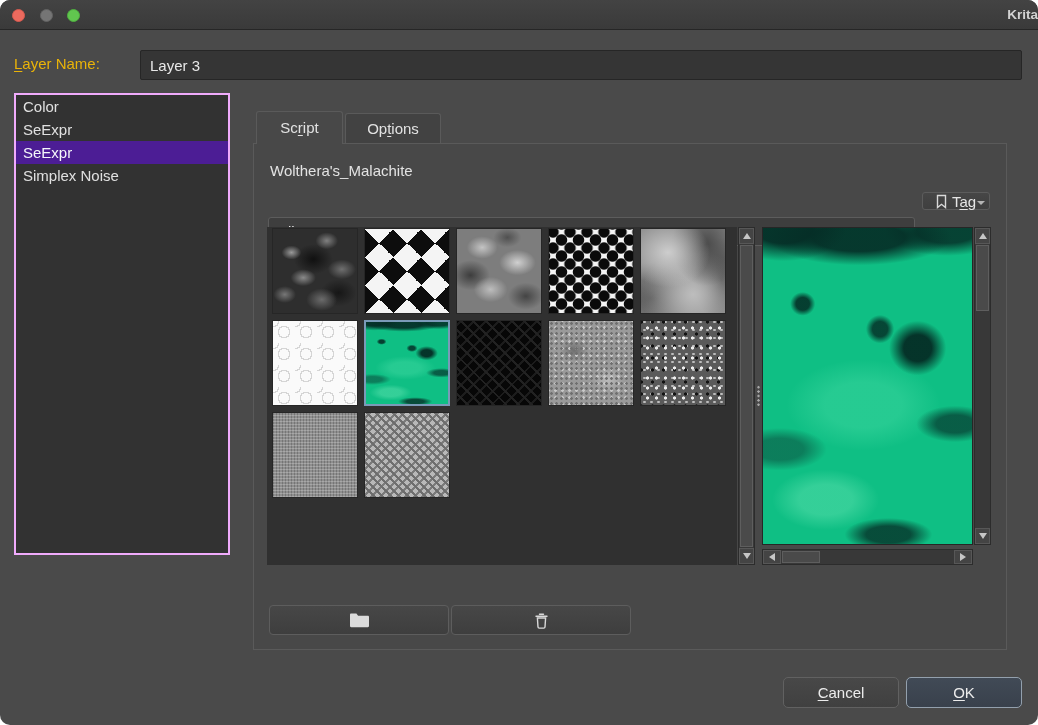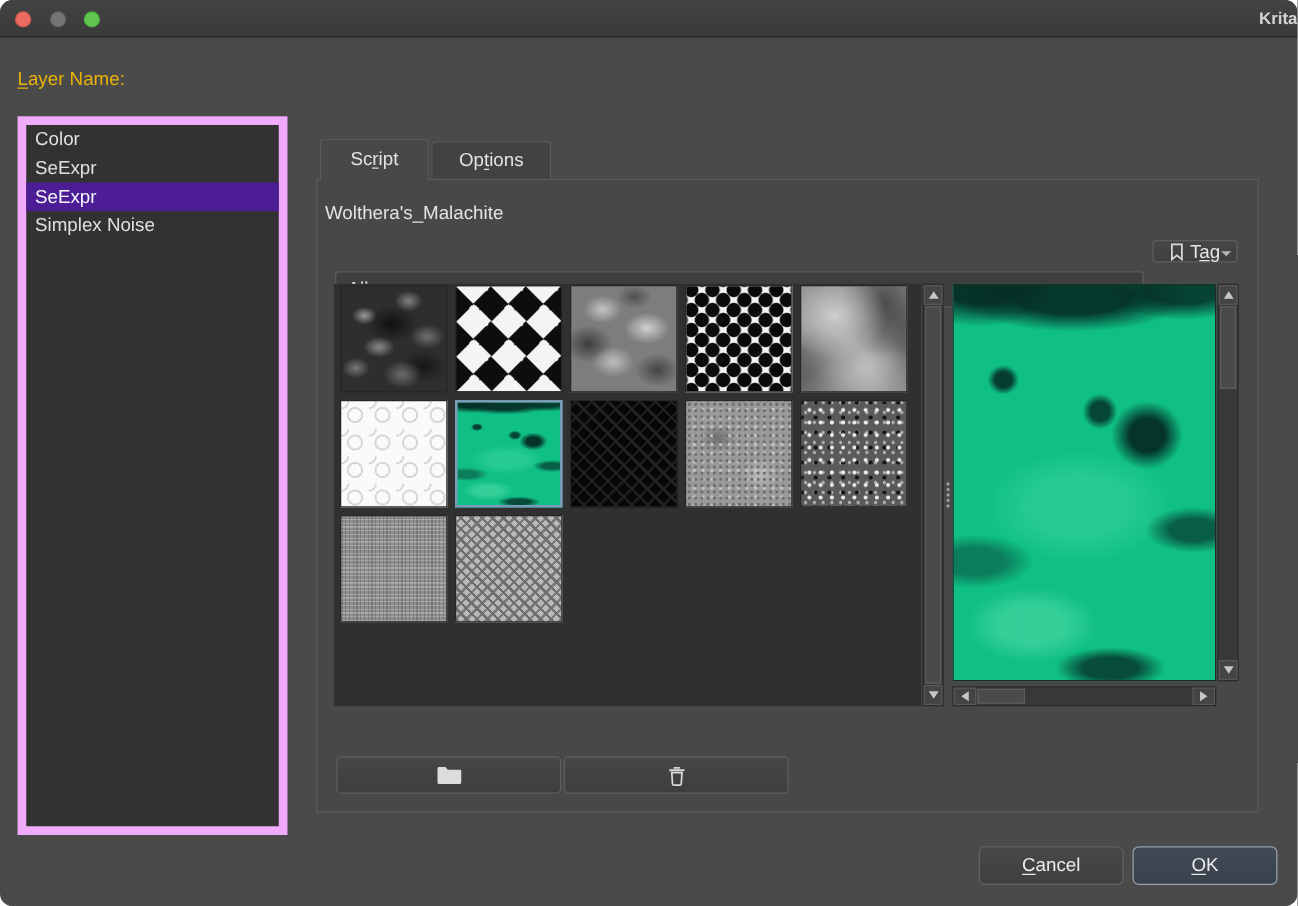--- a/index.html
+++ b/index.html
@@ -27,38 +27,38 @@
   .layer-label { position:absolute; left:14px; top:55px; color:#eab308; }
   .mn { text-decoration:underline; text-underline-offset:2px; }
   .layer-input {
     position:absolute; left:140px; top:50px; width:882px; height:30px;
     background:#353535; border:1px solid #262626; border-radius:2px;
     color:#e8e8e8; font-size:15px; font-family:"Liberation Sans",sans-serif;
     padding:0 9px; outline:none;
   }
   
   .gen-list {
-    position:absolute; left:14px; top:93px; width:216px; height:575px;
-    background:#323232; border:7px solid #f0abfc;
+    position:absolute; left:14px; top:93px; width:216px; height:462px;
+    background:#323232; border:2px solid #f0abfc;
   }
   .gen-item { height:23px; line-height:23px; padding-left:7px; color:#e0e0e0; cursor:default; }
   .gen-item.selected { background:#4c1d95; color:#f4f7fa; }
   
   .tab {
     position:absolute; border:1px solid #5a5a5a; border-bottom:none;
     border-radius:3px 3px 0 0; text-align:center; color:#e2e2e2; z-index:3;
   }
   .tab.active { left:256px; top:111px; width:87px; height:33px; line-height:31px; background:#484848; }
   .tab.inactive { left:345px; top:113px; width:96px; height:30px; line-height:29px; background:#424242; z-index:1; }
   
   .panel {
     position:absolute; left:253px; top:143px; width:754px; height:507px;
     background:#484848; border:1px solid #5a5a5a; z-index:2;
   }
-  .pattern-name { position:absolute; left:260px; top:162px; color:#e3e3e3; z-index:4; }
+  .pattern-name { position:absolute; left:270px; top:162px; color:#e3e3e3; z-index:4; }
   
   .combo {
     position:absolute; left:268px; top:193px; width:647px; height:29px;
     background:#3e3e3e; border:1px solid #5c5c5c; border-radius:3px;
     line-height:27px; padding-left:9px; color:#e8e8e8; z-index:4; cursor:default;margin-top:24px;
   }
   .combo .arrow {
     position:absolute; right:12px; top:12px; width:0; height:0;
     border-left:5px solid transparent; border-right:5px solid transparent;
     border-top:5px solid #b5b5b5;
@@ -189,20 +189,21 @@
 <div class="app">
 
   <div class="titlebar">
     <span class="tl close"></span>
     <span class="tl min"></span>
     <span class="tl zoom"></span>
     <div class="title">Krita</div>
   </div>
 
   <label class="layer-label"><span></span><span class="mn">L</span><span>ayer Name:</span></label>
+  <input class="layer-input" value="Layer 3" style="">
 
   <div class="gen-list">
     <div class="gen-item">Color</div>
     <div class="gen-item">SeExpr</div>
     <div class="gen-item selected">SeExpr</div>
     <div class="gen-item">Simplex Noise</div>
   </div>
 
   <div class="tab active"><span>Sc</span><span class="mn">r</span><span>ipt</span></div>
   <div class="tab inactive"><span>Op</span><span class="mn">t</span><span>ions</span></div>

